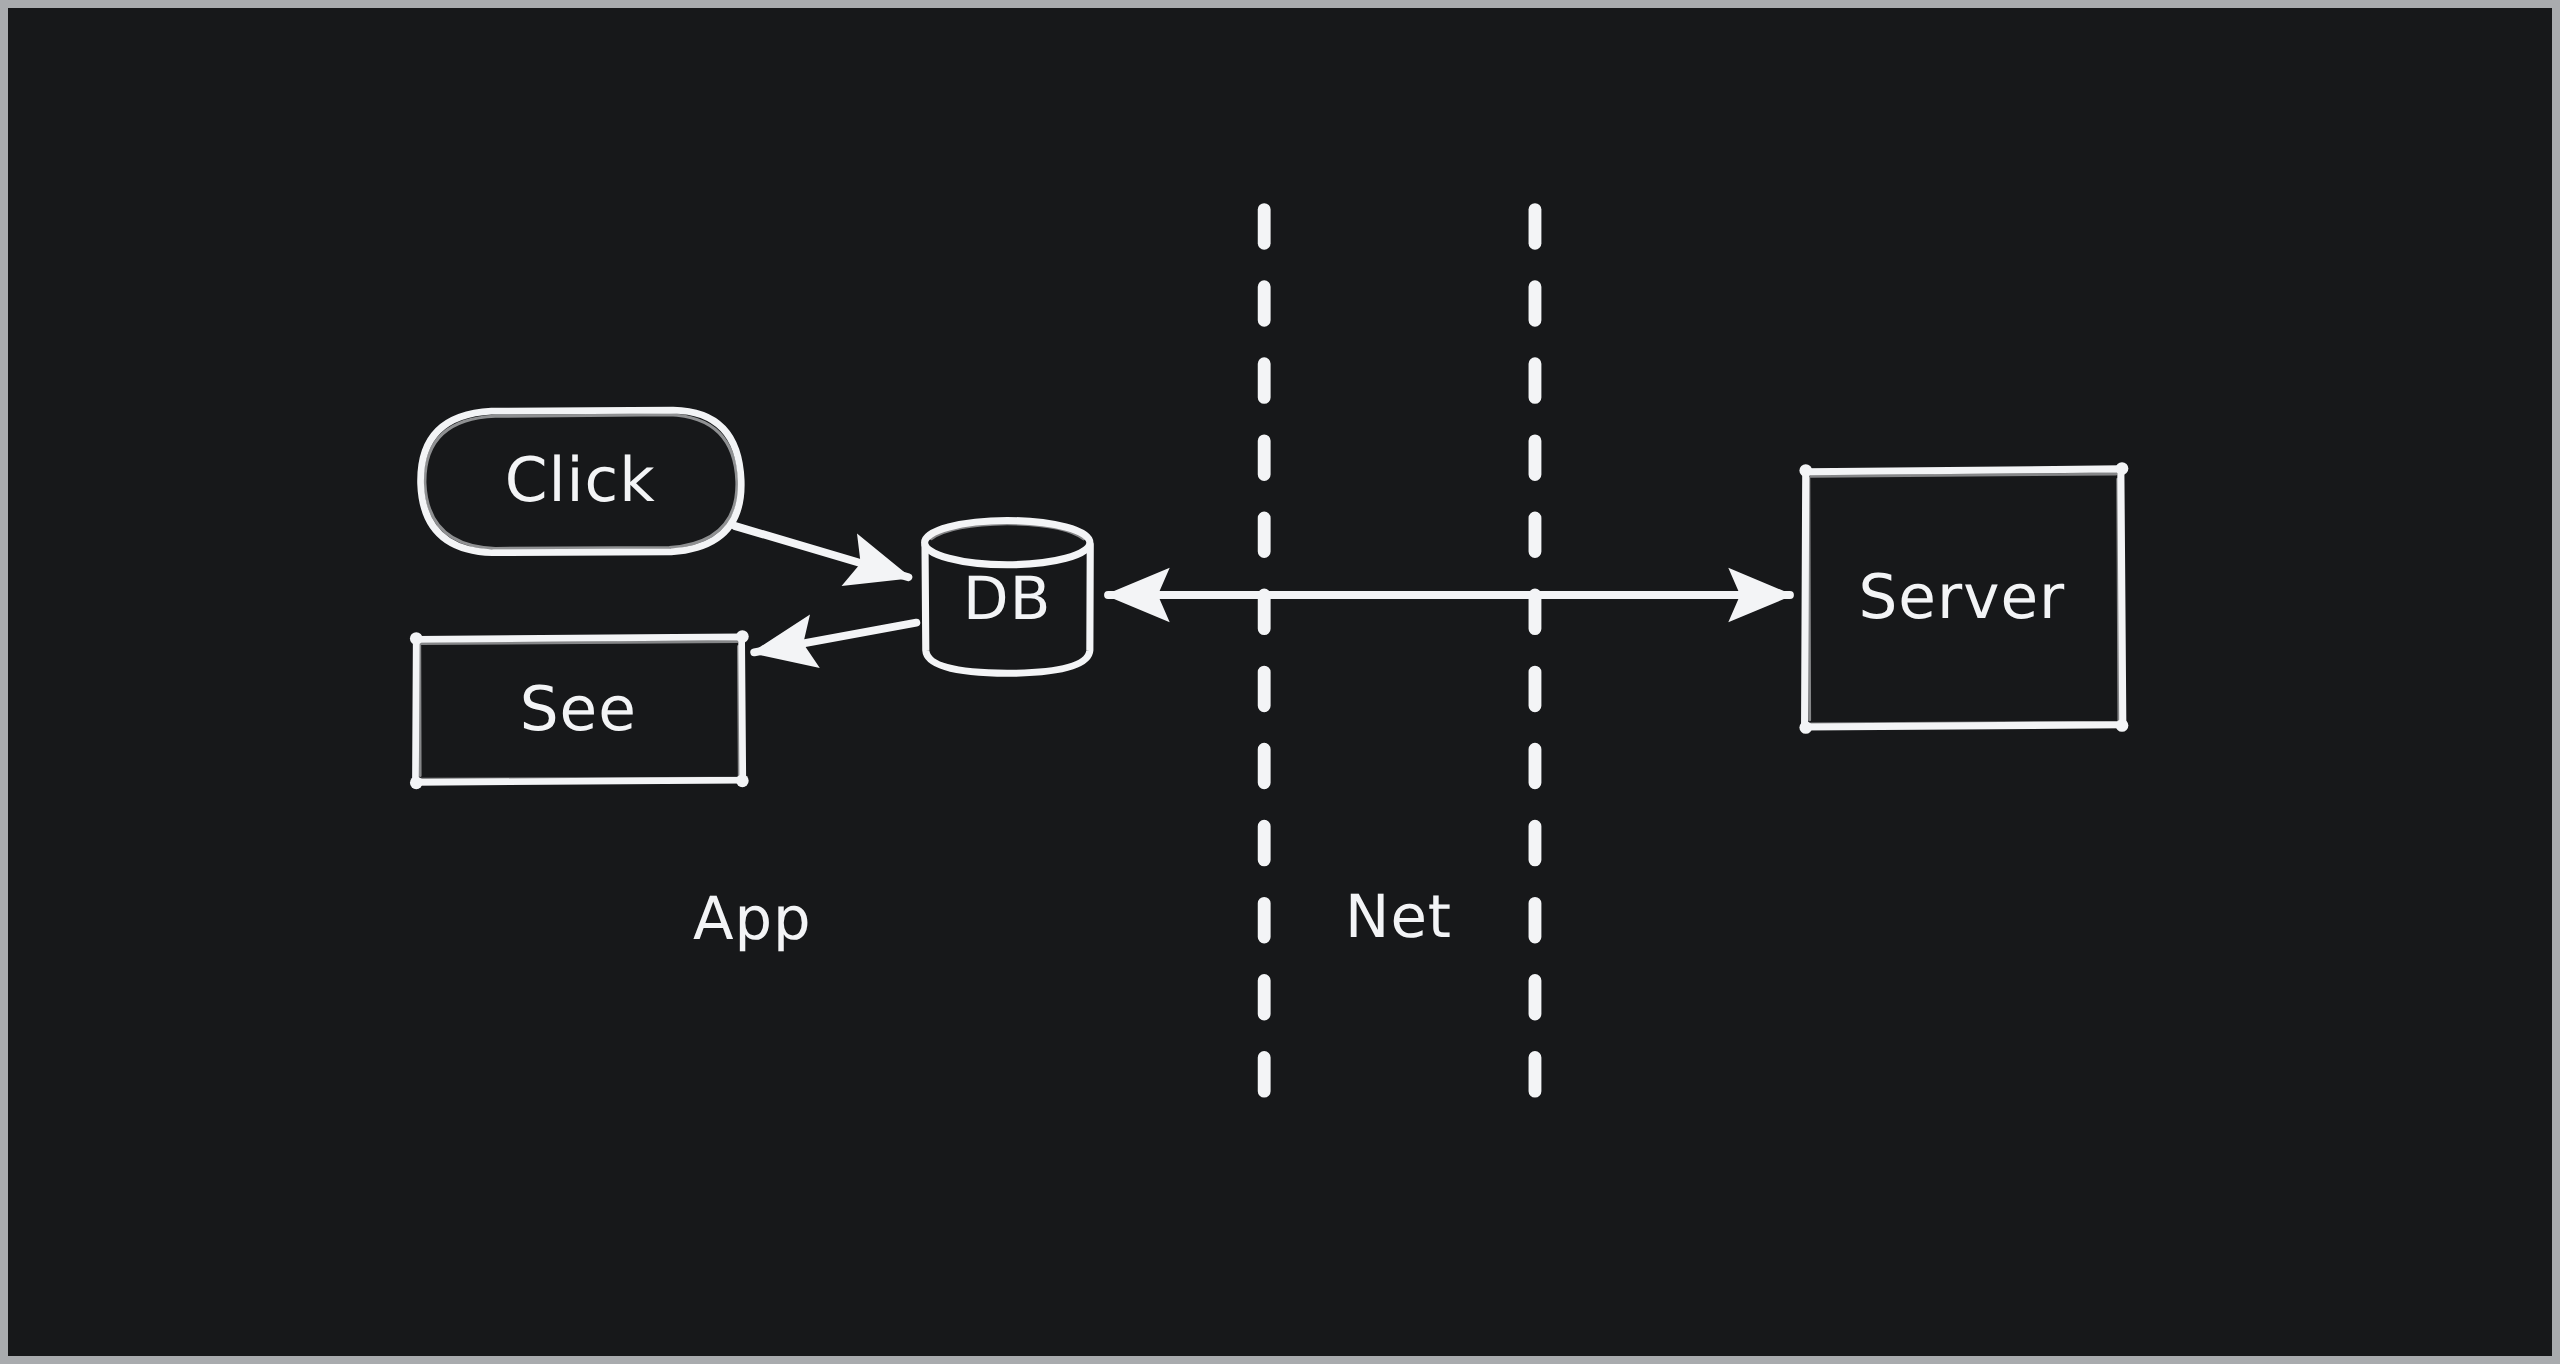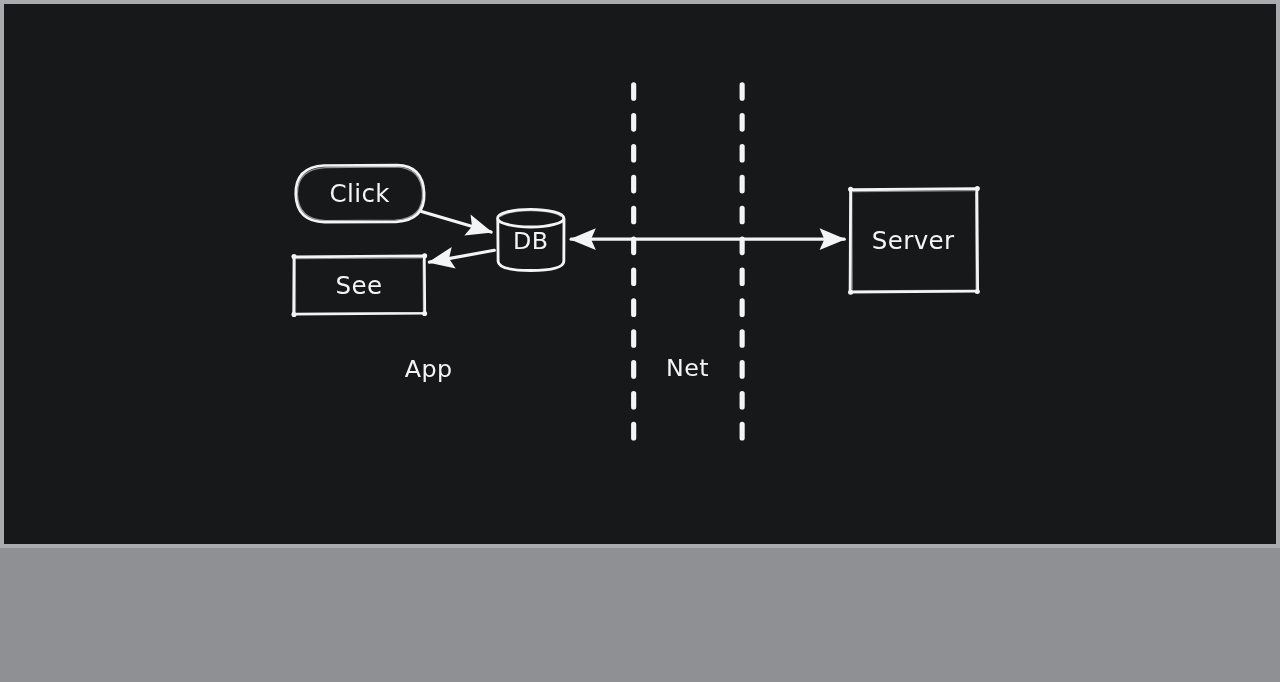--- a/index.html
+++ b/index.html
@@ -10,21 +10,21 @@
   }
   body {
     width: 1280px;
     height: 682px;
     overflow: hidden;
     font-family: "DejaVu Sans", sans-serif;
   }
   #frame {
     position: relative;
     width: 1280px;
-    height: 548px;
+    height: 682px;
     box-sizing: border-box;
     border: 4px solid #a9abae;
     background: #17181a;
   }
   #canvas {
     position: absolute;
     inset: 0;
     width: 100%;
     height: 100%;
     display: block;

